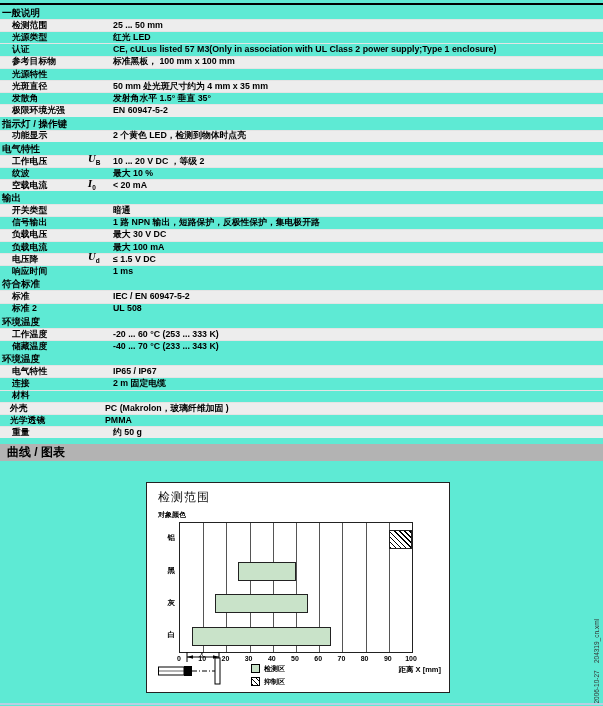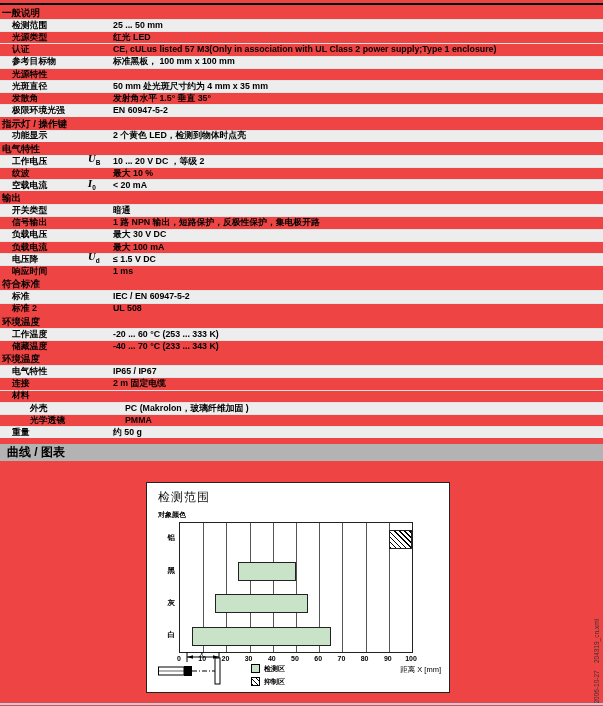--- a/index.html
+++ b/index.html
@@ -1,41 +1,41 @@
 <!DOCTYPE html>
 <html><head>
 <meta charset="utf-8">
 <style>
   html,body{margin:0;padding:0;background:#fff;}
-  .page{position:relative;width:603px;height:706px;background:#ef4444;overflow:hidden;
+  .page{position:relative;width:603px;height:706px;background:#5eead4;overflow:hidden;
         font-family:"Liberation Sans","DejaVu Sans",sans-serif;color:#000;}
   .topline{height:2px;background:#000;margin-top:3px;}
   #spec-table{margin-top:1px;}
   .section-title{font-size:9.5px;font-weight:bold;height:13px;line-height:13px;padding-left:2px;white-space:nowrap;}
   .row{display:flex;height:12.2px;line-height:11.5px;font-size:8.8px;font-weight:bold;
        border-top:1px solid #e4e4e4;box-sizing:border-box;white-space:nowrap;align-items:center;}
   .row.shade{background:#ededed;}
   .row .lbl{width:76px;padding-left:12px;flex:none;overflow:visible;}
-  .row.indent .lbl{padding-left:30px;width:70px;}
+  .row.indent .lbl{padding-left:2px;width:70px;margin-left:8px;}
   .row .sym{width:25px;flex:none;font-style:italic;font-family:"DejaVu Serif","Liberation Serif",serif;}
   .row .sym sub{font-size:6.5px;font-style:normal;font-family:"Liberation Sans",sans-serif;}
   .row .val{flex:1;}
   .curves-bar{margin-top:6px;height:17px;line-height:17px;background:#b3b3b3;
               font-weight:bold;font-size:12px;padding-left:7px;}
   .chart-box{position:relative;margin:21px 0 0 146px;width:302px;height:209px;border:1px solid #222;
              background:#fff;box-sizing:content-box;}
   .chart-title{position:absolute;left:11px;top:6px;font-size:12px;letter-spacing:1px;color:#111;}
   .chart-subtitle{position:absolute;left:11px;top:27px;font-size:7px;font-weight:bold;}
   .plot{position:absolute;left:32px;top:39px;width:232px;height:129px;border:1px solid #222;background:#fff;}
   .gridline{position:absolute;top:0;bottom:0;width:1px;background:#555;}
   .bar{position:absolute;height:19px;border:1px solid #222;box-sizing:border-box;}
   .bar.hatched,.swatch.hatched{background:repeating-linear-gradient(45deg,#000 0,#000 1.2px,#fff 1.2px,#fff 3.6px);}
   .cat{position:absolute;left:6px;width:22px;text-align:right;font-size:7.5px;font-weight:bold;}
   .xtick{position:absolute;top:172px;width:18px;text-align:center;font-size:7px;font-weight:bold;}
-  .xlabel{position:absolute;right:8px;top:182px;font-size:7.5px;font-weight:normal;}
+  .xlabel{position:absolute;right:8px;top:182px;font-size:7.5px;font-weight:bold;}
   .legend-item{position:absolute;left:104px;height:11px;display:flex;align-items:center;font-size:7px;font-weight:bold;}
   .swatch{display:inline-block;width:9px;height:9px;border:1px solid #000;margin-right:4px;box-sizing:border-box;}
   .sensor-svg{position:absolute;left:10px;top:168px;}
   .vtext{position:absolute;right:3px;bottom:2px;writing-mode:vertical-rl;transform:rotate(180deg);
          font-size:6.5px;color:#333;white-space:pre;}
   .bottomline{position:absolute;left:0;bottom:1px;width:603px;height:2px;background:#b9cfe2;}
 </style>
 </head>
 <body>
 

